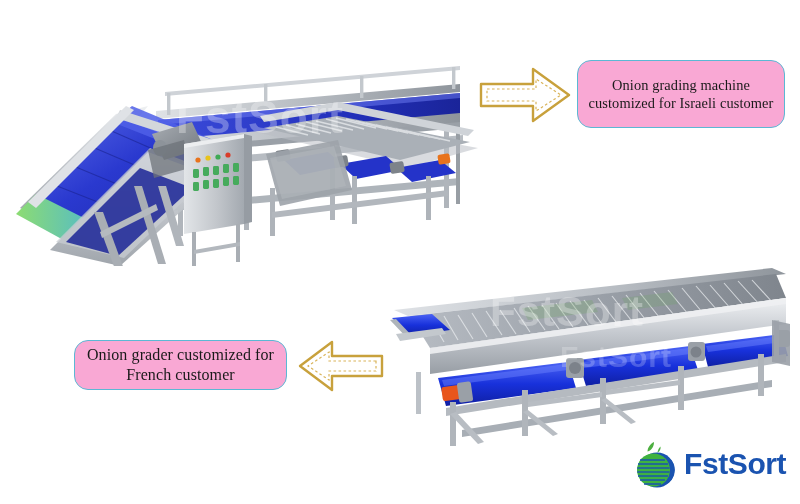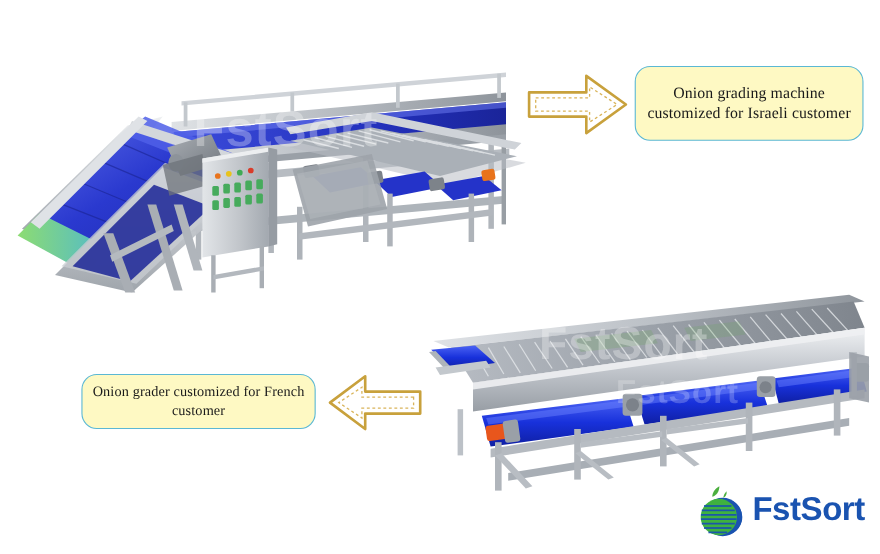--- a/index.html
+++ b/index.html
@@ -21,21 +21,21 @@
     height: 504px;
     background: #ffffff;
   }
 
   
   .callout {
     position: absolute;
     box-sizing: border-box;
     border: 1.6px solid #5bb8d4;
     border-radius: 14px;
-    background: #fef9c3;
+    background: #f9a8d4;
     display: flex;
     align-items: center;
     justify-content: center;
     text-align: center;
     color: #1a1a1a;
     font-family: "Liberation Serif", serif;
     line-height: 1.28;
     letter-spacing: 0.1px;
   }
   #callout-israeli {
@@ -44,21 +44,21 @@
     width: 208px;
     height: 68px;
     font-size: 14.4px;
     padding: 2px 8px;
   }
   #callout-french {
     left: 74px;
     top: 340px;
     width: 213px;
     height: 50px;
-    font-size: 13px;
+    font-size: 16px;
     padding: 18px 8px;
   }
   .callout-text { display: block; }
 
   
   .arrow-wrap { position: absolute; }
   #arrow-right { left: 477px; top: 64px; width: 96px; height: 62px; }
   #arrow-left  { left: 296px; top: 338px; width: 90px; height: 56px; }
 
   

